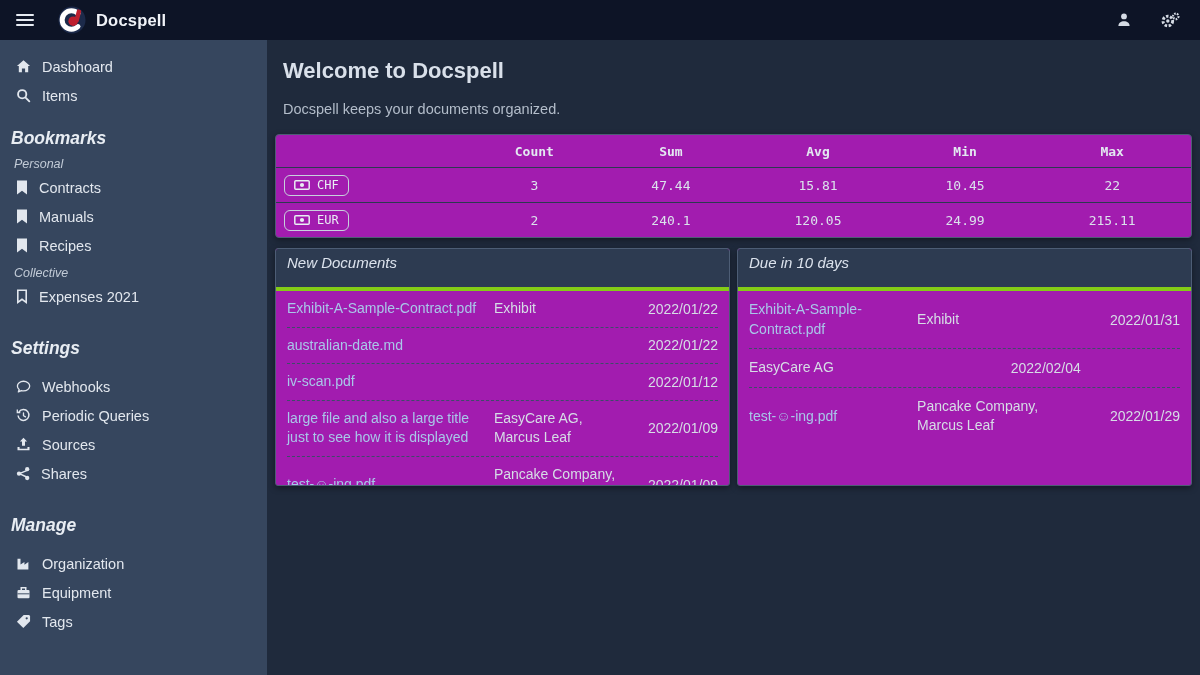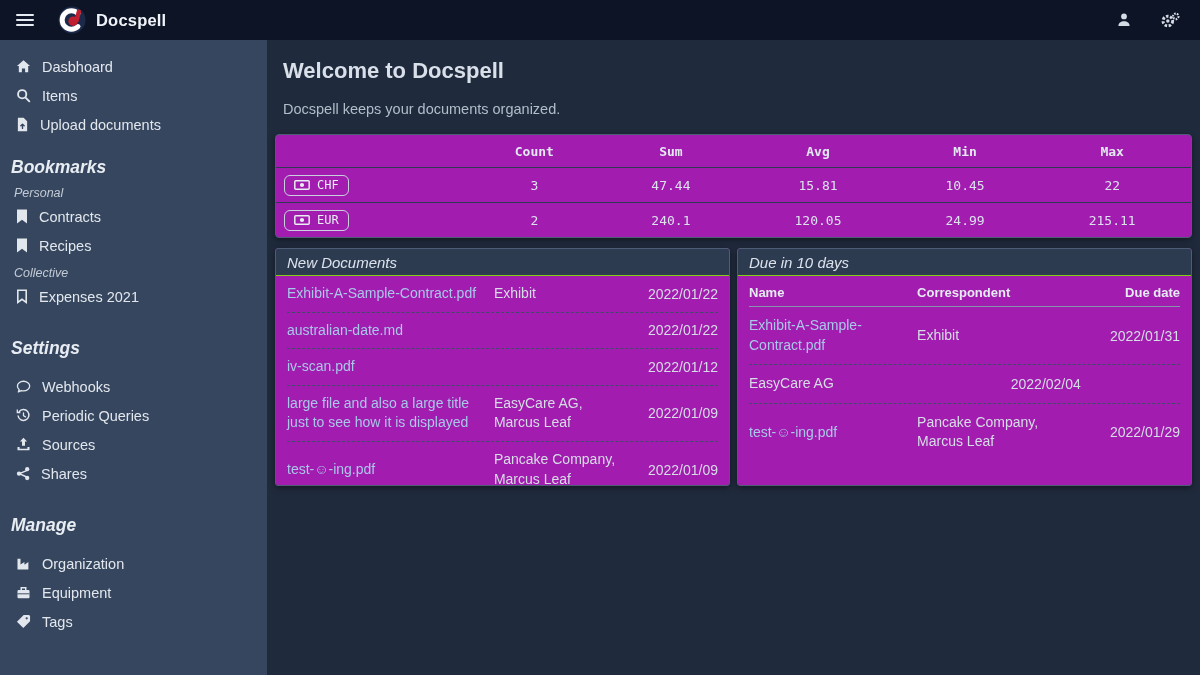--- a/index.html
+++ b/index.html
@@ -44,21 +44,21 @@
   .stats-card { margin-top:17px; overflow:hidden; }
   table.stats { width:100%; border-collapse:collapse; font-family:"DejaVu Sans Mono", monospace; font-size:13px; color:#dbe2ec; }
   table.stats th { font-weight:bold; text-align:center; padding:9px 6px 8px; color:#e3e9f1; }
   table.stats td { text-align:center; padding:6.5px 6px; border-top:1px solid #2c3950; }
   table.stats .cur-col { width:190px; text-align:left; padding-left:8px; }
   .badge { display:inline-flex; align-items:center; gap:7px; border:1px solid #c7d0dc; border-radius:6px; padding:2.5px 9px; color:#e9eef4; font-size:12px; }
 
   
   .panels { display:flex; gap:7px; margin-top:10px; }
   .panel { flex:1; height:238px; overflow:hidden; display:flex; flex-direction:column; border-radius:3px; }
-  .panel-header { background:#2d3b51; border-bottom:1px solid #84cc16; padding:5px 11px 4px; font-style:italic; font-size:15px; color:#dce3ed; }
+  .panel-header { background:#2d3b51; border-bottom:4px solid #84cc16; padding:5px 11px 16px; font-style:italic; font-size:15px; color:#dce3ed; }
   .panel-body { padding:0 11px; }
 
   .ndrow { display:grid; grid-template-columns:48% 30% 22%; align-items:center; padding:8px 0; font-size:14px; }
   .ndrow + .ndrow { border-top:1px dashed #3d4d68; }
   .doc-link { color:#a9c7e9; cursor:pointer; padding-right:8px; line-height:1.4; }
   .nd-corr { color:#d6dde6; line-height:1.4; padding-right:6px; }
   .nd-date { color:#d6dde6; text-align:right; }
 
   .due-head { display:grid; grid-template-columns:39% 38% 23%; font-size:13px; font-weight:bold; color:#e6ebf2; padding:9px 0 6px; border-bottom:1px solid #8494a9; }
   .due-head .r { text-align:right; }
@@ -116,40 +116,39 @@
     </div>
     <div class="side-item">
       <span style="display:flex;">
         <svg width="15" height="15" viewBox="0 0 16 16" fill="none" stroke="currentColor" stroke-width="2">
           <circle cx="6.6" cy="6.6" r="4.4"></circle>
             <path d="m10.2 10.2 4 4" stroke-linecap="round"></path>
         </svg>
       </span>
       <span>Items</span>
     </div>
-    <div class="side-item">
-      <span style="display:flex;">
-        <svg width="13" height="15" viewBox="0 0 14 16">
-          <path d="M2 0.8h6.2L12 4.6v10.6H2z" fill="currentColor"></path>
-          <path d="M7 12.2V7.6M7 7.6 5.2 9.4M7 7.6l1.8 1.8" stroke="#36465e" stroke-width="1.5" fill="none" stroke-linecap="round"></path>
-        </svg>
-      </span>
-      <span>Upload documents</span>
-    </div>
 
     <div class="side-heading">Bookmarks</div>
 
     <div class="group-label">Personal</div>
     <div class="side-item">
       <span style="display:flex;">
         <svg width="12" height="15" viewBox="0 0 12 15" fill="currentColor">
             <path d="M1 0.5h10V14.5L6 10.8 1 14.5z"></path>
           </svg>
       </span>
       <span>Contracts</span>
+    </div>
+    <div class="side-item">
+      <span style="display:flex;">
+        <svg width="12" height="15" viewBox="0 0 12 15" fill="currentColor">
+            <path d="M1 0.5h10V14.5L6 10.8 1 14.5z"></path>
+          </svg>
+      </span>
+      <span>Manuals</span>
     </div>
     <div class="side-item">
       <span style="display:flex;">
         <svg width="12" height="15" viewBox="0 0 12 15" fill="currentColor">
             <path d="M1 0.5h10V14.5L6 10.8 1 14.5z"></path>
           </svg>
       </span>
       <span>Recipes</span>
     </div>
 
@@ -321,25 +320,20 @@
             <span class="doc-link">test-☺-ing.pdf</span>
             <span class="nd-corr">Pancake Company, Marcus Leaf</span>
             <span class="nd-date">2022/01/09</span>
           </div>
         </div>
       </section>
 
       <section class="card panel">
         <div class="panel-header">Due in 10 days</div>
         <div class="panel-body">
-          <div class="due-head">
-            <span>Name</span>
-            <span>Correspondent</span>
-            <span class="r">Due date</span>
-          </div>
           <div class="duerow">
             <span class="doc-link">Exhibit-A-Sample-Contract.pdf</span>
             <span class="nd-corr">Exhibit</span>
             <span class="nd-date">2022/01/31</span>
           </div>
           <div class="duerow">
             <span class="nd-corr">EasyCare AG</span>
             <span class="nd-date">2022/02/04</span>
           </div>
           <div class="duerow">

